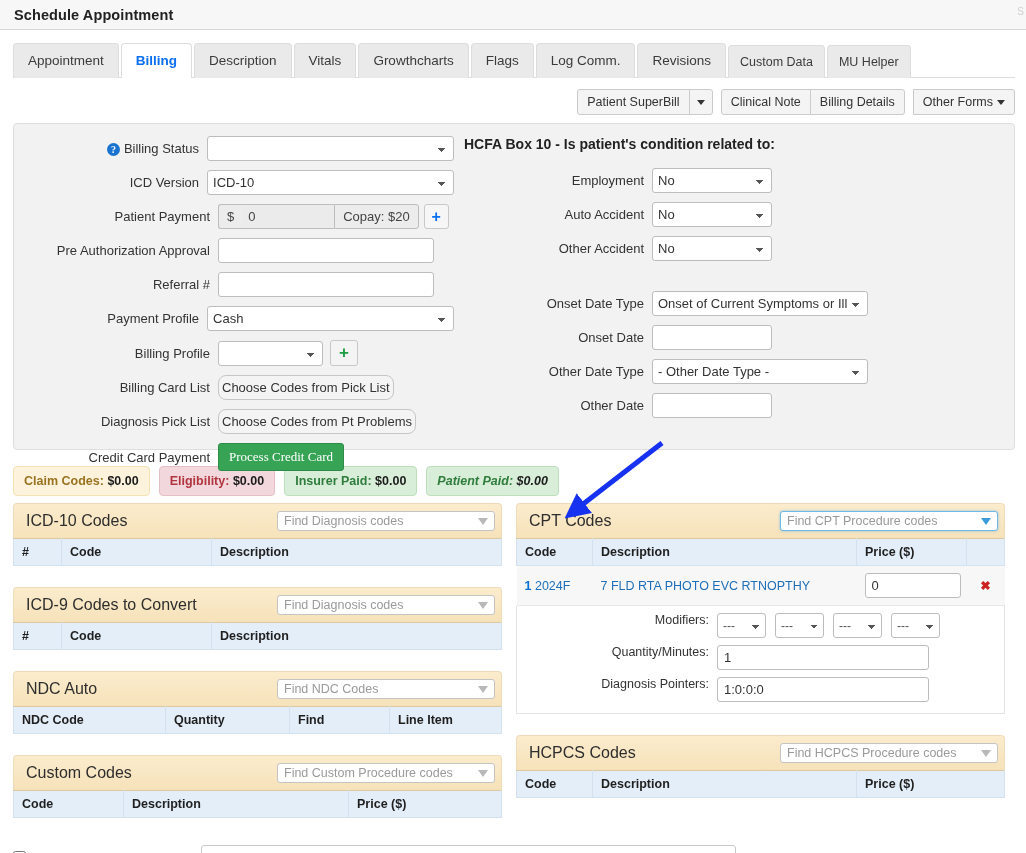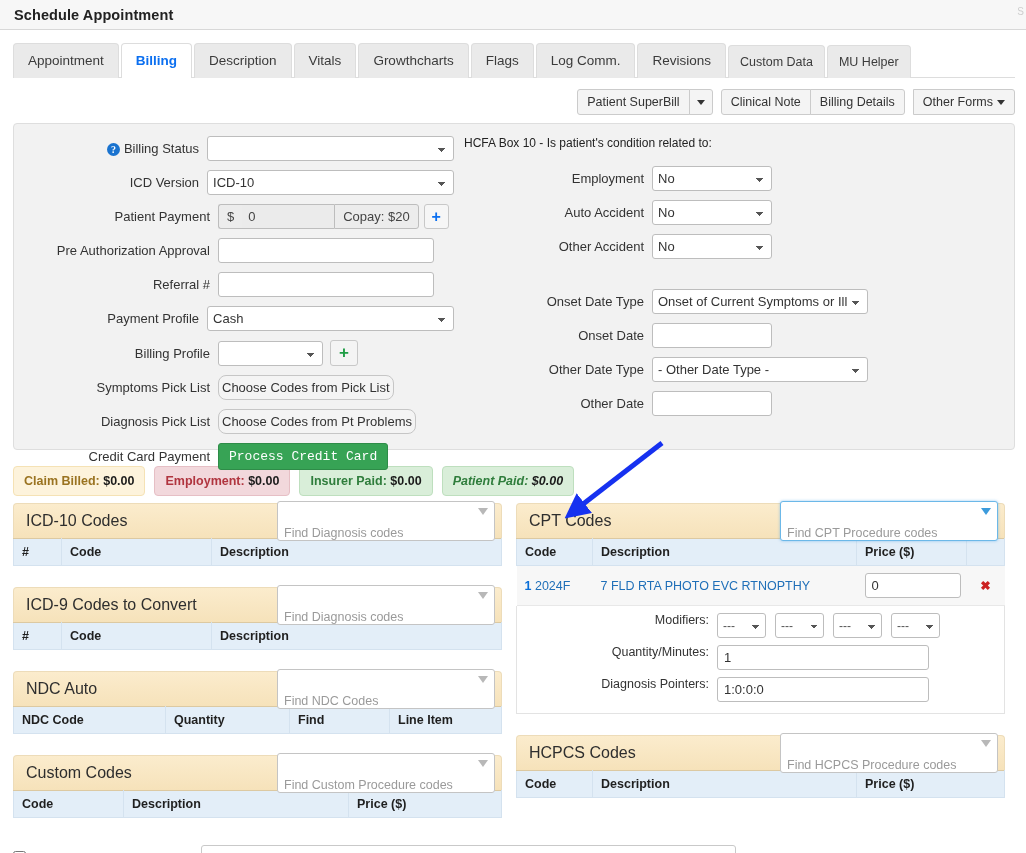--- a/index.html
+++ b/index.html
@@ -196,24 +196,24 @@
     display:flex;align-items:center;justify-content:center;cursor:pointer;
   }
   .btn-plain {
     background:#f4f4f4;border:1px solid #c6c6c6;border-radius:8px;
     font-size:13px;color:#333;padding:4px 3px;cursor:pointer;
     font-family:"Liberation Sans", sans-serif;
   }
   .btn-green {
     background:#37a355;border:1px solid #2e8c48;border-radius:3px;
     color:#fff;font-size:13px;font-weight:normal;padding:5px 10px;cursor:pointer;
-    font-family:Liberation Mono, monospace;
+    font-family:Liberation Serif, serif;
   }
   .hcfa-title {
-    font-size:12px; font-weight:normal; color:#222;
+    font-size:14px; font-weight:bold; color:#222;
     margin:0 0 16px 10px;
   }
   .spacer-row { height:21px; }
 
   
   .badges { display:flex; margin:16px 0 7px 13px; }
   .badge {
     font-size:12.5px; font-weight:bold;
     border-radius:4px;
     padding:7px 10px;
@@ -238,24 +238,24 @@
     border-bottom:none;
     border-radius:4px 4px 0 0;
     height:35px;
     display:flex; align-items:center; justify-content:space-between;
     padding:0 6px 0 12px;
     box-sizing:border-box;
   }
   .cbox-title { font-size:16px; color:#2e2e2e; }
   .finder {
     position:relative;
-    width:218px; height:40px;
+    width:218px; height:20px;
     background:#fff; border:1px solid #c4c4c4; border-radius:3px;
     box-sizing:border-box;
-    display:flex; align-items:flex-end;
+    display:flex; align-items:center;
     padding:0 22px 0 6px;
     font-size:12.5px; color:#9a9a9a;
     overflow:hidden; white-space:nowrap;
     cursor:text;
   }
   .finder.focused { border:1px solid #6cb8e8; box-shadow:0 0 3px rgba(82,168,236,.6); }
   .finder .dl-arrow {
     position:absolute; right:6px; top:6px;
     width:0;height:0;
     border-left:5px solid transparent;border-right:5px solid transparent;
@@ -409,21 +409,21 @@
       <select class="inp w220"><option>Cash</option></select>
     </div>
 
     <div class="frow">
       <div class="flabel">Billing Profile</div>
       <select class="inp w105"><option></option></select>
       <div class="plus-green">+</div>
     </div>
 
     <div class="frow">
-      <div class="flabel">Symptoms Pick List</div>
+      <div class="flabel">Billing Card List</div>
       <button class="btn-plain">Choose Codes from Pick List</button>
     </div>
 
     <div class="frow">
       <div class="flabel">Diagnosis Pick List</div>
       <button class="btn-plain">Choose Codes from Pt Problems</button>
     </div>
 
     <div class="frow">
       <div class="flabel">Credit Card Payment</div>
@@ -467,22 +467,22 @@
     </div>
 
     <div class="frow">
       <div class="flabel">Other Date</div>
       <input class="inp w120" value="" style="">
     </div>
   </div>
 </div>
 
 <div class="badges">
-  <div class="badge billed"><span>Claim Billed:</span> <b>$0.00</b></div>
-  <div class="badge adjust"><span>Employment:</span> <b>$0.00</b></div>
+  <div class="badge billed"><span>Claim Codes:</span> <b>$0.00</b></div>
+  <div class="badge adjust"><span>Eligibility:</span> <b>$0.00</b></div>
   <div class="badge insurer"><span>Insurer Paid:</span> <b>$0.00</b></div>
   <div class="badge patient"><span>Patient Paid:</span> <b>$0.00</b></div>
 </div>
 
 <div class="codes-area">
 
   <div class="codes-col-l">
 
     <div class="cbox">
       <div class="cbox-head">

